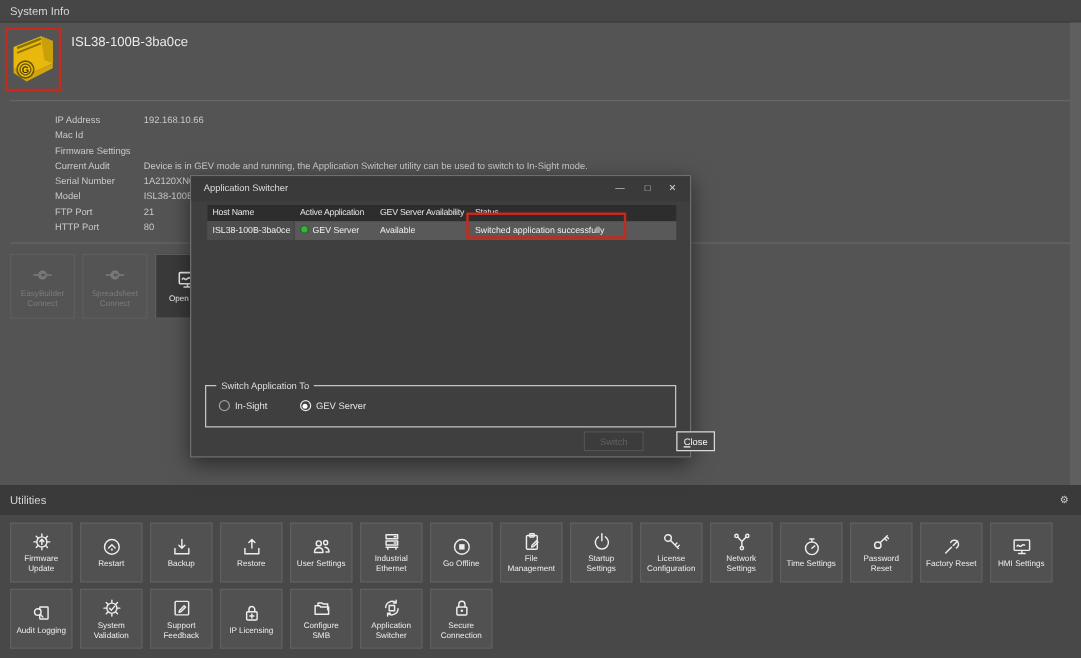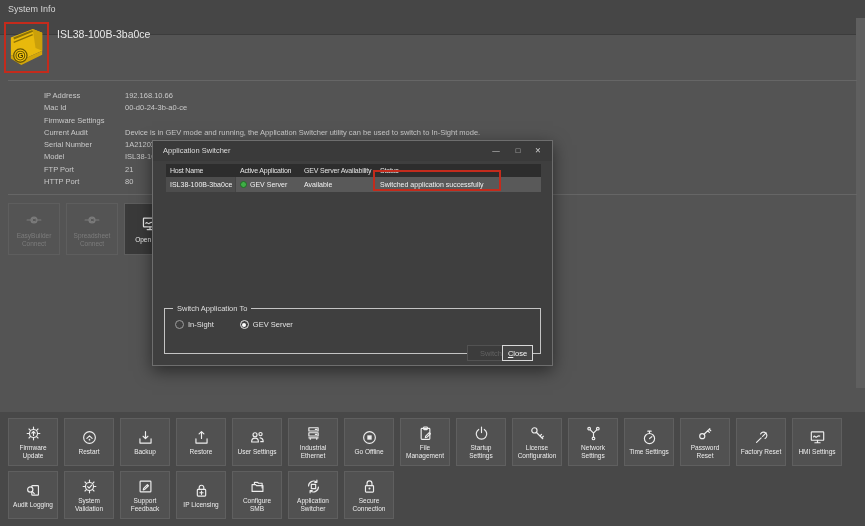--- a/index.html
+++ b/index.html
@@ -1,39 +1,39 @@
 <!DOCTYPE html>
 <html><head>
 <meta charset="utf-8">
 <style>
   * { margin:0; padding:0; box-sizing:border-box; }
   body { background:#2b2b2b; font-family:"Liberation Sans", sans-serif; }
   .screen { position:relative; width:865px; height:526px; background:#545454; overflow:hidden; color:#cfcfcf; }
 
   
-  .titlebar { position:absolute; top:0; left:0; width:865px; height:35px; background:#464646;
+  .titlebar { position:absolute; top:0; left:0; width:865px; height:18px; background:#464646;
               border-bottom:1px solid #3c3c3c; font-size:9px; line-height:18px; padding-left:8px; color:#d6d6d6; }
 
   .scroll-strip { position:absolute; top:18px; left:856px; width:9px; height:370px; background:#5f5f5f; }
 
   
   .device-icon { position:absolute; top:26px; left:8px; width:38px; height:44px; }
   .ann-box { position:absolute; border:2px solid #c42b1c; z-index:40; pointer-events:none; }
   .ann-device { top:22px; left:4px; width:45px; height:51px; }
   .device-name { position:absolute; top:28px; left:57px; font-size:10.5px; color:#e9e9e9; }
   .device-summary { position:absolute; top:44px; left:57px; font-size:7.5px; line-height:10px; color:#bfbfbf; }
 
   .divider { position:absolute; left:8px; width:849px; height:1px; background:#666; }
   .d1 { top:80px; } .d2 { top:194px; }
 
   
   .details { position:absolute; top:90px; left:8px; width:840px; }
   .drow { display:flex; height:12.3px; font-size:7.5px; line-height:12.3px; color:#c9c9c9; white-space:nowrap; }
   .dlabel { width:107px; flex:0 0 107px;padding-left:36px; }
-  .dvalue { flex:1; overflow:hidden;margin-left:10px; }
+  .dvalue { flex:1; overflow:hidden; }
 
   
   .cbtn { position:absolute; top:203px; width:52px; height:52px; background:transparent; border:1px solid #5e5e5e;
           display:flex; flex-direction:column; align-items:center; justify-content:center; gap:3px;
           font-family:inherit; font-size:6.5px; line-height:7.5px; text-align:center; color:#7c7c7c; cursor:default; }
   .cbtn.enabled { background:#3a3a3a; color:#f0f0f0; }
   .c1 { left:8px; } .c2 { left:66px; } .c3 { left:124px; }
 
   
   .icon svg { display:block; width:18px; height:18px; }
@@ -58,31 +58,31 @@
   .col-host { width:70px; flex:0 0 70px; }
   .col-app  { width:64px; flex:0 0 64px; }
   .col-avail{ width:76px; flex:0 0 76px; }
   .col-status{ flex:1; }
   .cell-host { background:#4d4d4d; border-right:1px solid #454545; }
   .gev-dot { display:inline-block; width:7px; height:7px; border-radius:50%; background:#3fae46;
              border:1px solid #1f6b24; vertical-align:-1px; margin-right:3px; }
 
   .ann-status { top:29px; left:220px; width:128px; height:21px; }
 
-  .groupbox { position:absolute; left:11px; top:167px; width:377px; height:46px; border:1px solid #c4c4c4; }
+  .groupbox { position:absolute; left:11px; top:167px; width:377px; height:34px; border:1px solid #c4c4c4; }
   .group-legend { position:absolute; top:-5px; left:8px; background:#3f3f3f; padding:0 4px; font-size:7.5px; color:#dedede; }
   .radios { position:absolute; top:11px; left:10px; display:flex; gap:26px; align-items:center; font-size:7.5px; color:#e3e3e3; }
   .radio-opt { display:flex; align-items:center; gap:4px; cursor:default; }
   .radio { width:9px; height:9px; border-radius:50%; border:1px solid #9d9d9d; background:transparent; position:relative; }
   .radio.on { border-color:#e6e6e6; }
   .radio.on::after { content:""; position:absolute; top:1.5px; left:1.5px; width:4px; height:4px; border-radius:50%; background:#fff; }
 
   .dlg-btn { position:absolute; top:204px; height:16px; font-family:inherit; font-size:7.5px; text-align:center; cursor:default; }
   .btn-switch { left:314px; width:48px; background:#3c3c3c; border:1px solid #525252; color:#626262; }
-  .btn-close { left:349px; width:31px; background:#454545; border:1px solid #d9d9d9; color:#f7f7f7; }
+  .btn-close { left:388px; width:31px; background:#454545; border:1px solid #d9d9d9; color:#f7f7f7; }
   .accel { text-decoration:underline; }
 
   
   .util-band { position:absolute; top:388px; left:0; width:865px; height:24px; background:#3a3a3a; }
   .util-title { position:absolute; left:8px; top:0; line-height:24px; font-size:9px; color:#d6d6d6; }
   .util-gear { position:absolute; right:10px; top:0; line-height:24px; font-size:8px; color:#cfcfcf; cursor:default; }
   .util-body { position:absolute; top:412px; left:0; width:865px; height:114px; background:#484848; }
   .urow { position:absolute; left:8px; display:flex; gap:6px; }
   .urow1 { top:6px; } .urow2 { top:59px; }
   .ubtn { width:50px; height:48px; background:#515151; border:1px solid #5f5f5f; color:#ededed;
@@ -116,21 +116,20 @@
 
   <div class="divider d1"></div>
 
   <div class="details">
     <div class="drow">
         <span class="dlabel">IP Address</span>
         <span class="dvalue">192.168.10.66</span>
       </div>
     <div class="drow">
         <span class="dlabel">Mac Id</span>
-        <span class="dvalue">00-d0-24-3b-a0-ce</span>
       </div>
     <div class="drow">
         <span class="dlabel">Firmware Settings</span>
       </div>
     <div class="drow">
         <span class="dlabel">Current Audit</span>
         <span class="dvalue">Device is in GEV mode and running, the Application Switcher utility can be used to switch to In-Sight mode.</span>
       </div>
     <div class="drow">
         <span class="dlabel">Serial Number</span>
@@ -218,20 +217,24 @@
           <span class="radio on"></span>
           <span>GEV Server</span>
         </span>
       </div>
     </div>
 
     <button class="dlg-btn btn-switch" disabled="">Switch</button>
     <button class="dlg-btn btn-close"><span class="accel">C</span><span>lose</span></button>
   </div>
 
+  <div class="util-band">
+    <span class="util-title">Utilities</span>
+    <span class="util-gear">⚙</span>
+  </div>
   <div class="util-body">
     <div class="urow urow1">
       <button class="ubtn">
         <span class="icon">
             <svg viewBox="0 0 22 22">
               <path d="M11 2.8v2.4M11 16.8v2.4M2.8 11h2.4M16.8 11h2.4M5.2 5.2l1.7 1.7M15.1 15.1l1.7 1.7M16.8 5.2l-1.7 1.7M6.9 15.1l-1.7 1.7"></path>
               <circle cx="11" cy="11" r="5.2"></circle>
               <path d="M11 13.6V8.6M8.9 10.5L11 8.4l2.1 2.1"></path>
             </svg>
           </span>

